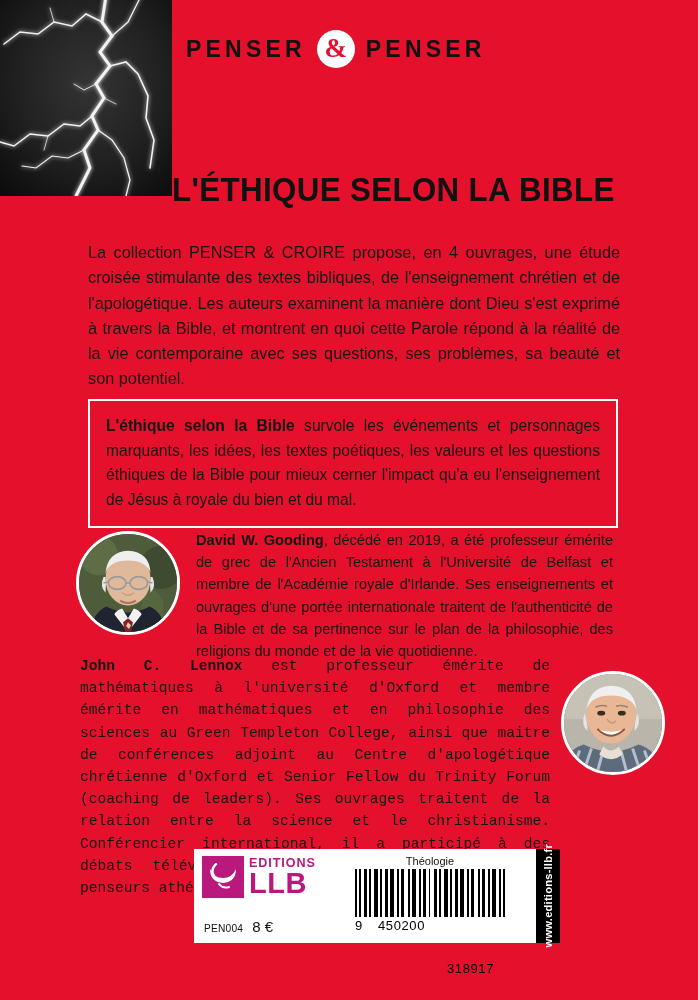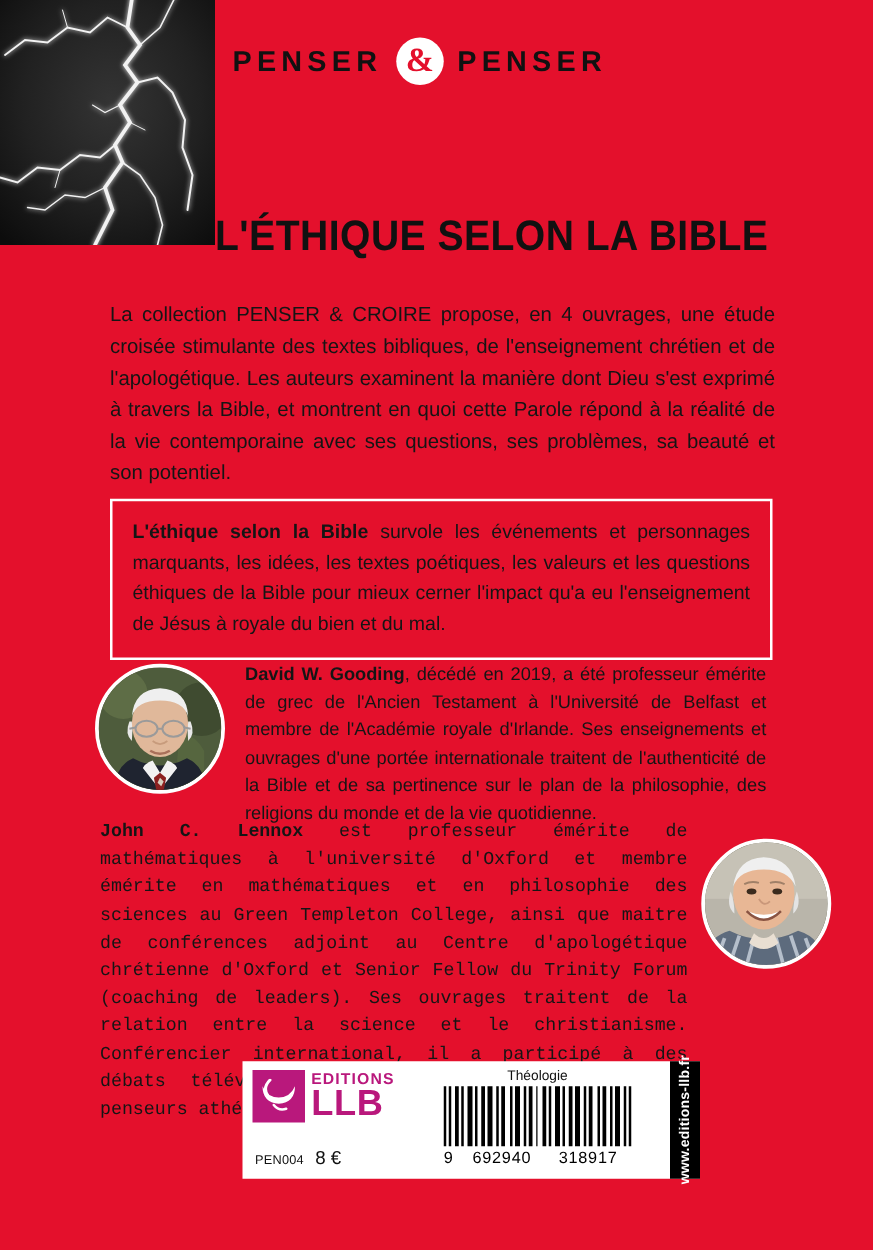--- a/index.html
+++ b/index.html
@@ -220,21 +220,21 @@
     display: flex;
     width: 150px;
     margin: 1px auto 0 auto;
     font-size: 13px;
     font-family: "Liberation Sans", sans-serif;
     color: #000;
     letter-spacing: 0.6px;
   }
   .ean-digits .d1 { width: 12px; }
   .ean-digits .d2 { flex: 1; text-align: center; }
-  .ean-digits .d3 { flex: 1; text-align: center; }
+  .ean-digits .d3 { flex: 1; text-align: center; margin-top: 43px; }
 
   .strip-right {
     width: 24px;
     background: #000;
     display: flex;
     align-items: center;
     justify-content: center;
   }
   .strip-right span {
     color: #fff;
@@ -436,21 +436,21 @@
         <i style="width:2px"></i>
       <i class="w" style="width:2px"></i>
         <i style="width:4px"></i>
         <i class="w" style="width:3px"></i>
       <i style="width:2px"></i>
         <i class="w" style="width:2px"></i>
         <i style="width:2px"></i>
     </div>
     <div class="ean-digits">
       <span class="d1">9</span>
-      <span class="d2">692940</span>
+      <span class="d2">450200</span>
       <span class="d3">318917</span>
     </div>
   </div>
 
   <div class="strip-right">
     <span>www.editions-llb.fr</span>
   </div>
 </div>
 
 </body></html>

